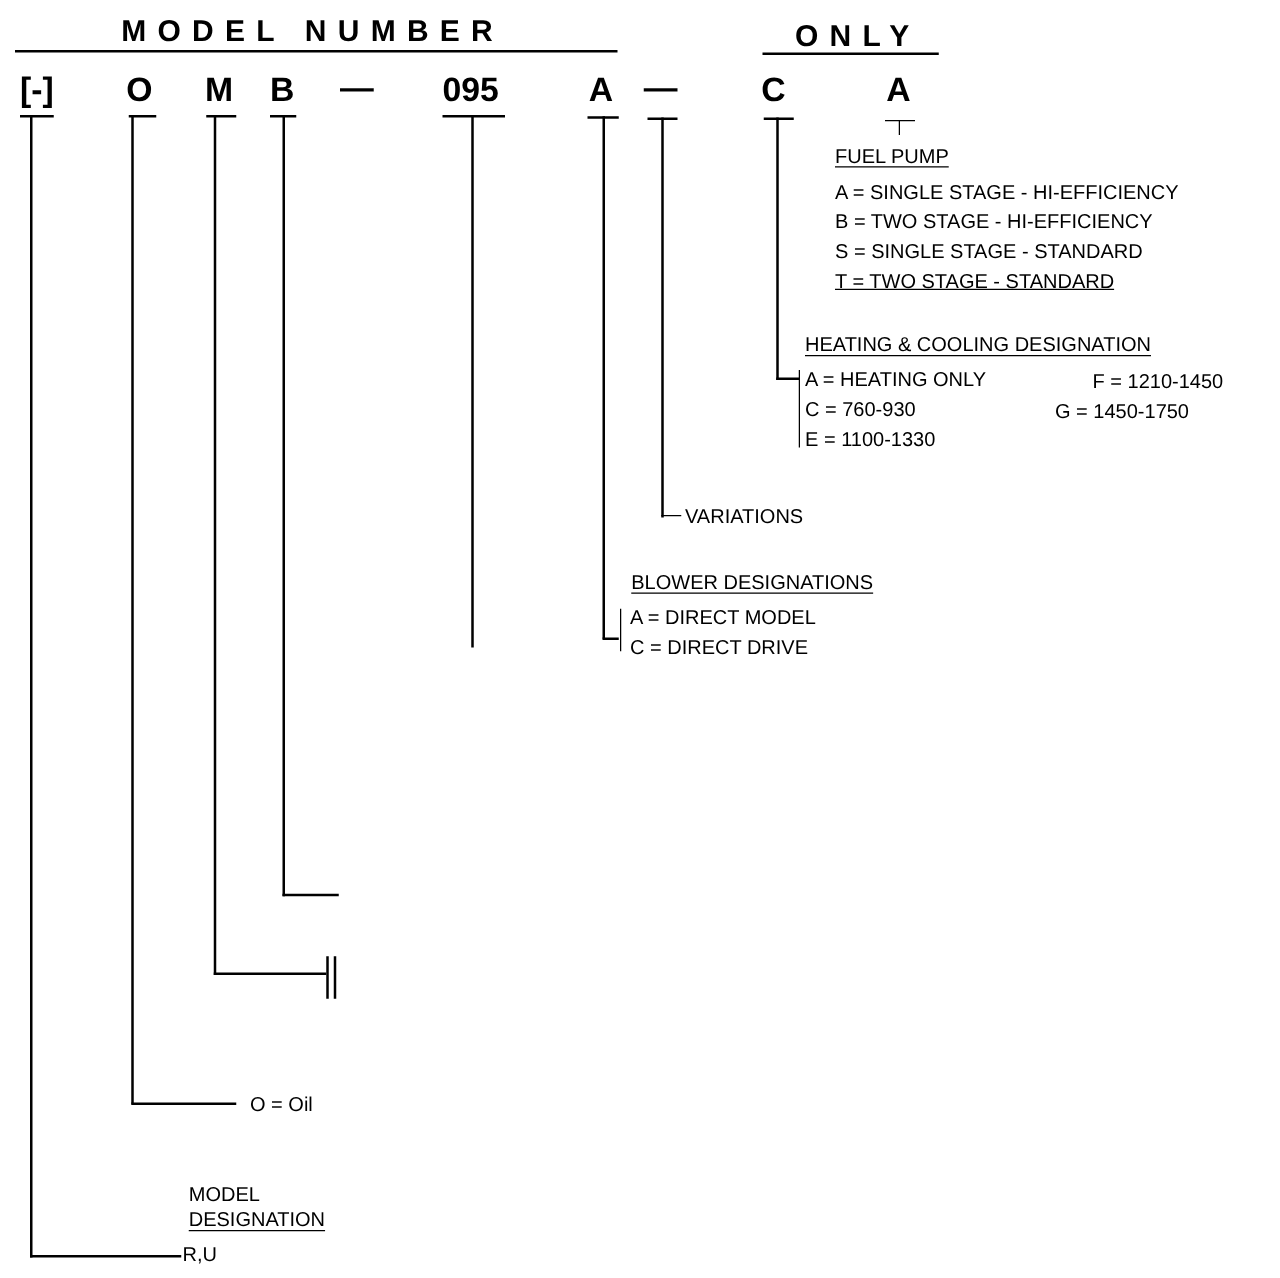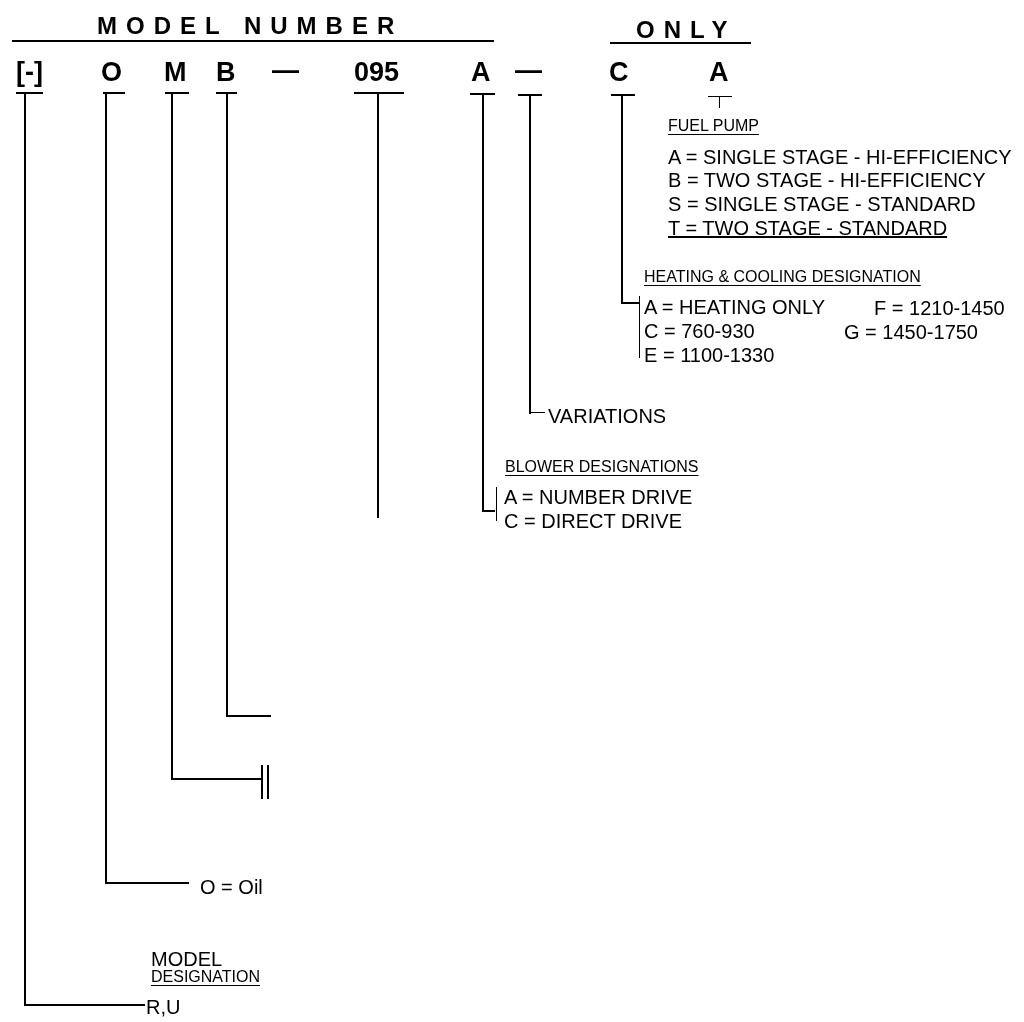--- a/index.html
+++ b/index.html
@@ -2,21 +2,21 @@
 <html><head>
 <meta charset="utf-8">
 <style>
   html,body{margin:0;padding:0;background:#fff;}
   body{width:1024px;height:1022px;position:relative;overflow:hidden;font-family:"Liberation Sans",sans-serif;color:#000;}
   .abs{position:absolute;}
   .hl{position:absolute;background:#000;height:2px;}
   .vl{position:absolute;background:#000;width:2px;}
   .title{font-weight:bold;font-size:24px;letter-spacing:9px;}
   .code{font-weight:bold;font-size:27px;}
-  .lbl{font-size:20px;white-space:nowrap;}
+  .lbl{font-size:16px;white-space:nowrap;}
   .hdr{font-size:16px;text-decoration:underline;text-underline-offset:3px;white-space:nowrap;}
 </style>
 </head>
 <body>
 
 <div class="abs title" style="left:97px;top:12px;">MODEL NUMBER</div>
 <div class="hl" style="left:12px;top:40px;width:482px;"></div>
 <div class="abs title" style="left:636px;top:16px;">ONLY</div>
 <div class="hl" style="left:610px;top:42px;width:141px;"></div>
 
@@ -59,21 +59,21 @@
 <div class="abs lbl" style="left:844px;top:321px;">G = 1450-1750</div>
 
 <div class="vl" style="left:529px;top:94px;height:320px;"></div>
 <div class="hl" style="left:529px;top:412px;width:16px;height:1px;"></div>
 <div class="abs lbl" style="left:548px;top:405px;">VARIATIONS</div>
 
 <div class="vl" style="left:482px;top:93px;height:418px;"></div>
 <div class="hl" style="left:482px;top:510px;width:13px;"></div>
 <div class="vl" style="left:496px;top:487px;height:34px;width:1px;"></div>
 <div class="abs hdr" style="left:505px;top:458px;">BLOWER DESIGNATIONS</div>
-<div class="abs lbl" style="left:504px;top:486px;">A = NUMBER DRIVE</div>
+<div class="abs lbl" style="left:504px;top:486px;">A = DIRECT MODEL</div>
 <div class="abs lbl" style="left:504px;top:510px;">C = DIRECT DRIVE</div>
 
 <div class="vl" style="left:377px;top:93px;height:425px;"></div>
 
 <div class="vl" style="left:226px;top:92px;height:625px;"></div>
 <div class="hl" style="left:226px;top:715px;width:45px;"></div>
 
 <div class="vl" style="left:171px;top:92px;height:688px;"></div>
 <div class="hl" style="left:171px;top:778px;width:90px;"></div>
 <div class="vl" style="left:261px;top:765px;height:34px;"></div>

